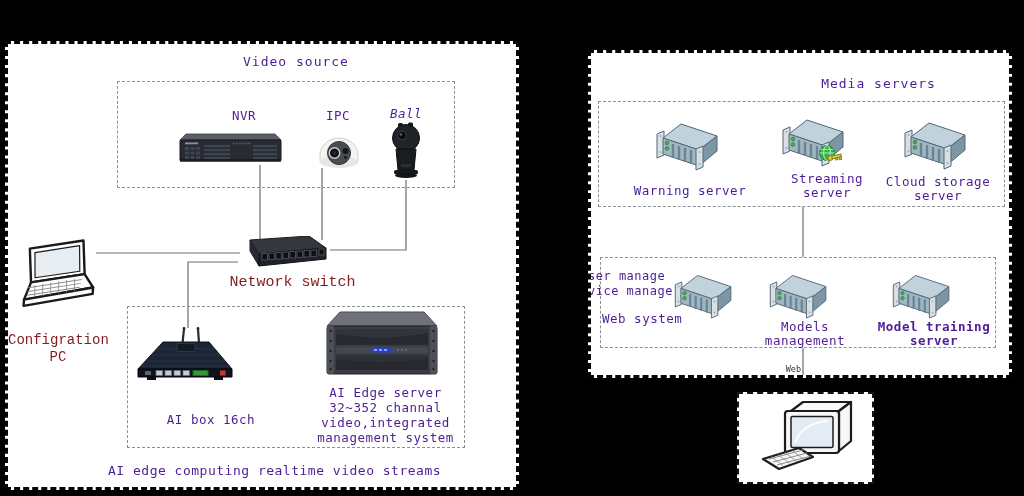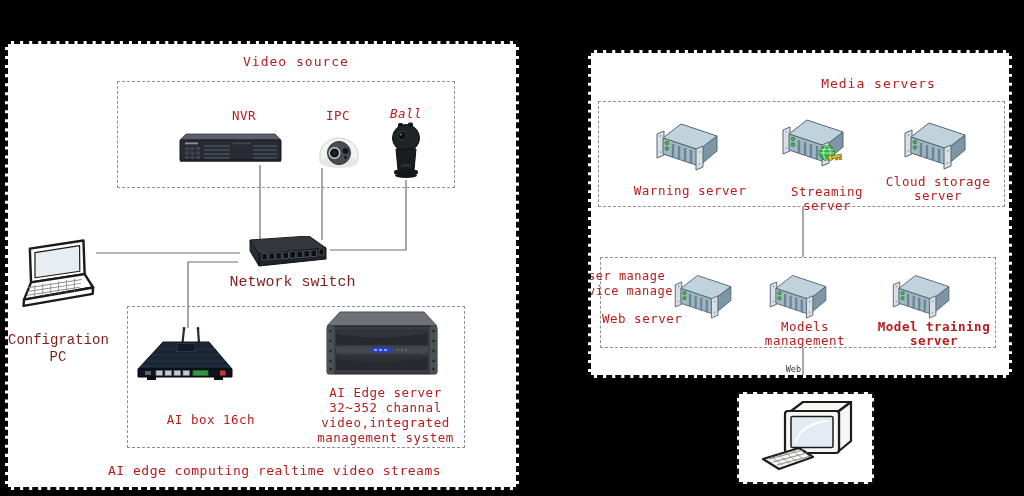--- a/index.html
+++ b/index.html
@@ -3,21 +3,21 @@
 <meta charset="utf-8">
 <style>
   html,body{margin:0;padding:0;background:#000;}
   .stage{position:relative;width:1024px;height:496px;background:#000;overflow:hidden;
          font-family:"DejaVu Sans Mono",monospace;color:#1f1f1f;}
   .panel{position:absolute;background:#fff;border:3px dashed #050505;box-sizing:border-box;overflow:hidden;}
   #left-panel{left:5px;top:41px;width:514px;height:449px;}
   #right-panel{left:588px;top:50px;width:424px;height:328px;}
   #client-panel{left:737px;top:392px;width:137px;height:92px;border:2px dashed #151515;}
   .t{position:absolute;white-space:pre;line-height:15px;}
-  .mono{font-family:"DejaVu Sans Mono",monospace;font-size:12.5px;letter-spacing:.5px;color:#b91c1c;}
+  .mono{font-family:"DejaVu Sans Mono",monospace;font-size:12.5px;letter-spacing:.5px;color:#4c1d95;}
   .title{font-size:13px;letter-spacing:1px;}
   .sans{font-family:Liberation Mono, monospace;color:#7f1d1d;}
   .center{text-align:center;}
   .bold{font-weight:bold;}
   .dbox{position:absolute;border:1px dashed #8f8f8f;box-sizing:border-box;}
   .dev{position:absolute;}
   .lines{position:absolute;left:0;top:0;width:100%;height:100%;pointer-events:none;}
   .lines path{stroke:#6e6e6e;stroke-width:1.2;fill:none;}
   .tiny{font-size:8.5px;letter-spacing:0;line-height:9px;color:#333;}
 </style>
@@ -241,32 +241,32 @@
         <use href="#srv3d"></use>
       </svg>
     <div class="t mono center" style="left:29px;top:130px;width:140px;">Warning server</div>
 
     <svg class="dev" style="left:190px;top:60px;" width="66" height="54" viewBox="0 0 66 54">
         <use href="#srv3d"></use>
         <g>
           <use href="#globe-key" transform="translate(46,40)"></use>
         </g>
       </svg>
-    <div class="t mono center" style="left:176px;top:119px;width:120px;line-height:14px;margin-top:13px;"><span>Streaming</span><br><span>server</span></div>
+    <div class="t mono center" style="left:176px;top:119px;width:120px;line-height:14px;"><span>Streaming</span><br><span>server</span></div>
 
     <svg class="dev" style="left:312px;top:63px;" width="66" height="54" viewBox="0 0 66 54">
         <use href="#srv3d"></use>
       </svg>
     <div class="t mono center" style="left:277px;top:122px;width:140px;line-height:14px;"><span>Cloud storage</span><br><span>server</span></div>
 
     <div class="dbox" style="left:9px;top:204px;width:396px;height:91px;"></div>
 
     <div class="t mono" style="left:-3px;top:216px;font-size:12px;line-height:14.5px;"><span>ser manage</span><br><span>vice manage</span></div>
 
-    <div class="t mono" style="left:11px;top:258px;">Web server</div>
+    <div class="t mono" style="left:11px;top:258px;">Web system</div>
     <svg class="dev" style="left:82px;top:216px;" width="62" height="50" viewBox="0 0 66 54">
         <use href="#srv3d"></use>
       </svg>
 
     <svg class="dev" style="left:177px;top:216px;" width="62" height="50" viewBox="0 0 66 54">
         <use href="#srv3d"></use>
       </svg>
     <div class="t mono center" style="left:154px;top:267px;width:120px;line-height:14px;"><span>Models</span><br><span>management</span></div>
 
     <svg class="dev" style="left:300px;top:216px;" width="62" height="50" viewBox="0 0 66 54">

